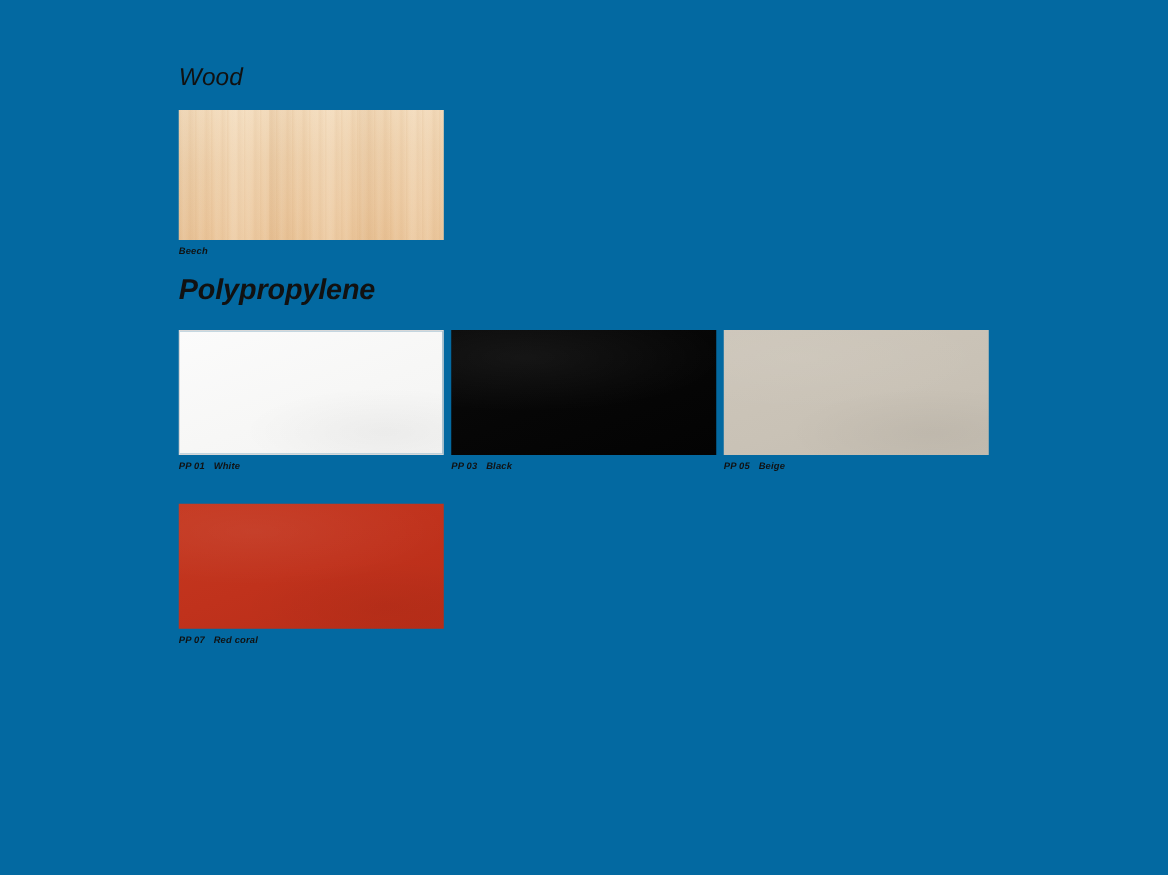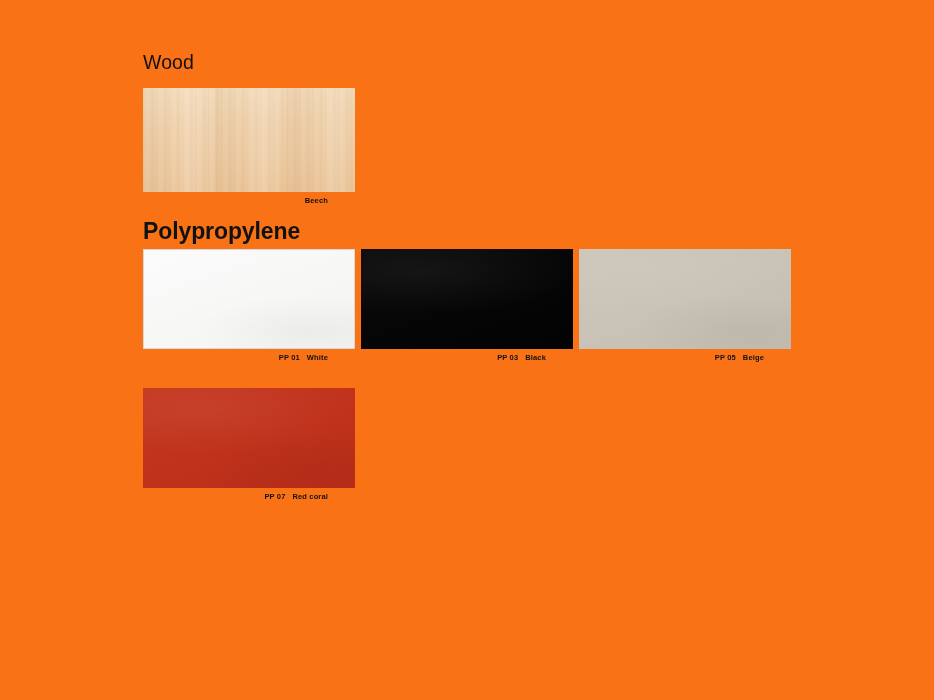--- a/index.html
+++ b/index.html
@@ -14,21 +14,22 @@
     overflow: hidden;
     font-family: "Liberation Sans", sans-serif;
     color: #000000;
     -webkit-font-smoothing: antialiased;
   }
 
   .page {
     position: relative;
     width: 934px;
     height: 700px;
-    background: #f97316;
+    background: #0369a1;
+    font-style: italic;
   }
 
   
   .section {
     position: absolute;
     left: 143px;
   }
   #section-wood  { top: 52px; }
   #section-poly  { top: 219px; }
 
@@ -53,25 +54,24 @@
   
   .swatch-grid {
     position: absolute;
     left: 143px;
     display: grid;
     grid-template-columns: 212px 212px 212px;
     column-gap: 6px;
     row-gap: 26px;
   }
   #grid-wood { top: 88px; }
-  #grid-poly { top: 249px; }
+  #grid-poly { top: 264px; }
 
   .swatch-cell {
     width: 185px;
-    text-align: right;
   }
 
   .swatch-chip {
     width: 212px;
     height: 100px;
     box-sizing: border-box;
     display: block;
     position: relative;
     overflow: hidden;
   }

